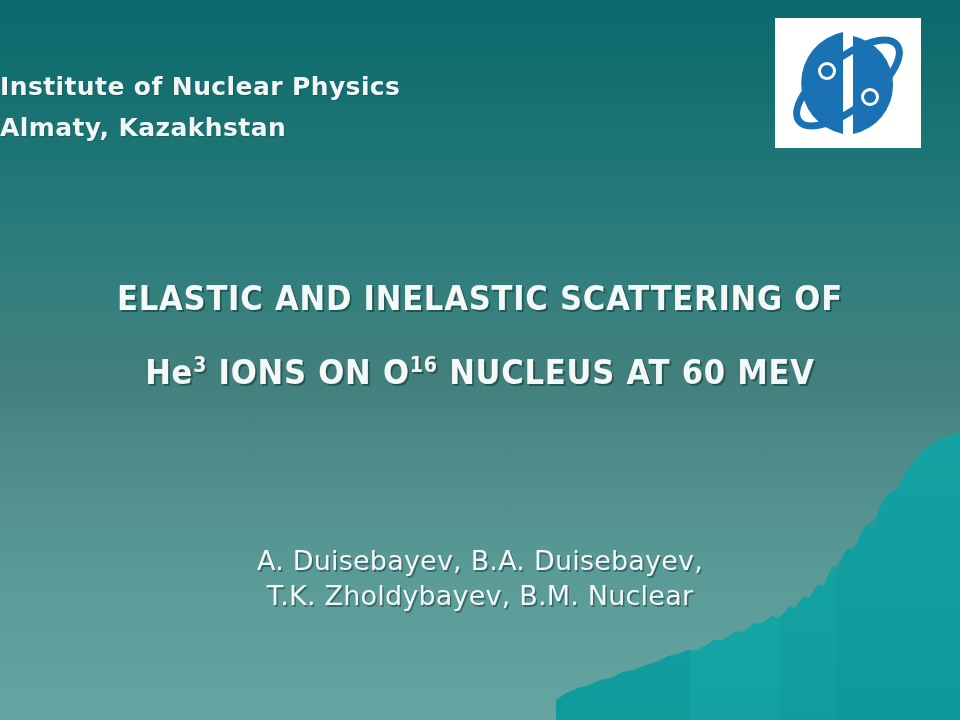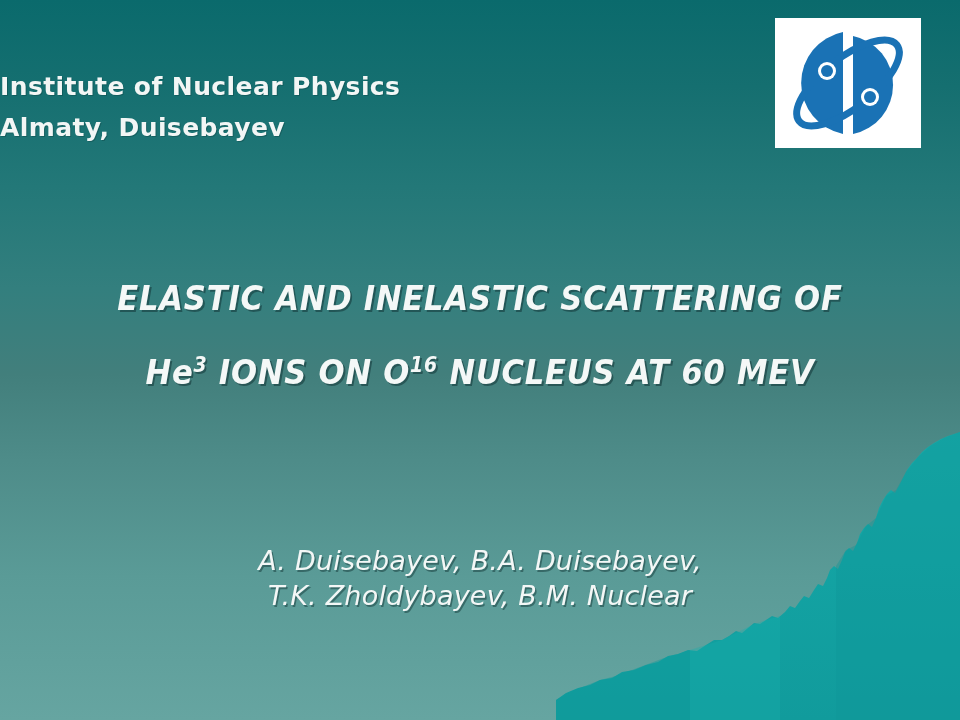--- a/index.html
+++ b/index.html
@@ -63,21 +63,20 @@
   }
   #logo-box svg { display: block; }
 
   
   #title-block {
     position: absolute;
     left: 0;
     top: 262px;
     width: 960px;
     text-align: center;
-    font-style: italic;
   }
   .title-line {
     font-family: "DejaVu Sans", sans-serif;
     font-size: 33px;
     font-weight: bold;
     color: #f4f8f7;
     letter-spacing: 0.8px;
     line-height: 74px;
     transform: scaleX(0.93);
     text-shadow: 2px 2px 0 rgba(18,52,54,0.55);
@@ -98,21 +97,20 @@
     text-align: center;
   }
   .author-line {
     font-size: 27px;
     font-weight: normal;
     color: #f3f7f6;
     line-height: 35px;
     letter-spacing: 0.2px;
     text-shadow: 1.5px 1.5px 0 rgba(20,55,56,0.50);
     white-space: nowrap;
-    font-style: italic;
   }
 </style>
 </head>
 <body>
 
 <div id="slide">
 
   <svg id="accent-shape" viewBox="0 0 960 720" preserveAspectRatio="none">
     <defs>
       <linearGradient id="accentGrad" x1="0" y1="0" x2="0" y2="1">
@@ -229,21 +227,21 @@
       L 918,457
       L 930,446
       L 944,438
       L 960,432
       L 960,720
       Z"></path>
   </svg>
 
   <div id="header-block">
     <div class="header-line">Institute of Nuclear Physics</div>
-    <div class="header-line">Almaty, Duisebayev</div>
+    <div class="header-line">Almaty, Kazakhstan</div>
   </div>
 
   <div id="logo-box">
     <svg width="146" height="130" viewBox="0 0 146 130">
       <g fill="#1a72b5">
 
         <path d="M 68,14
                  A 52,52 0 0 0 68,116
                  L 68,14 Z"></path>
 

